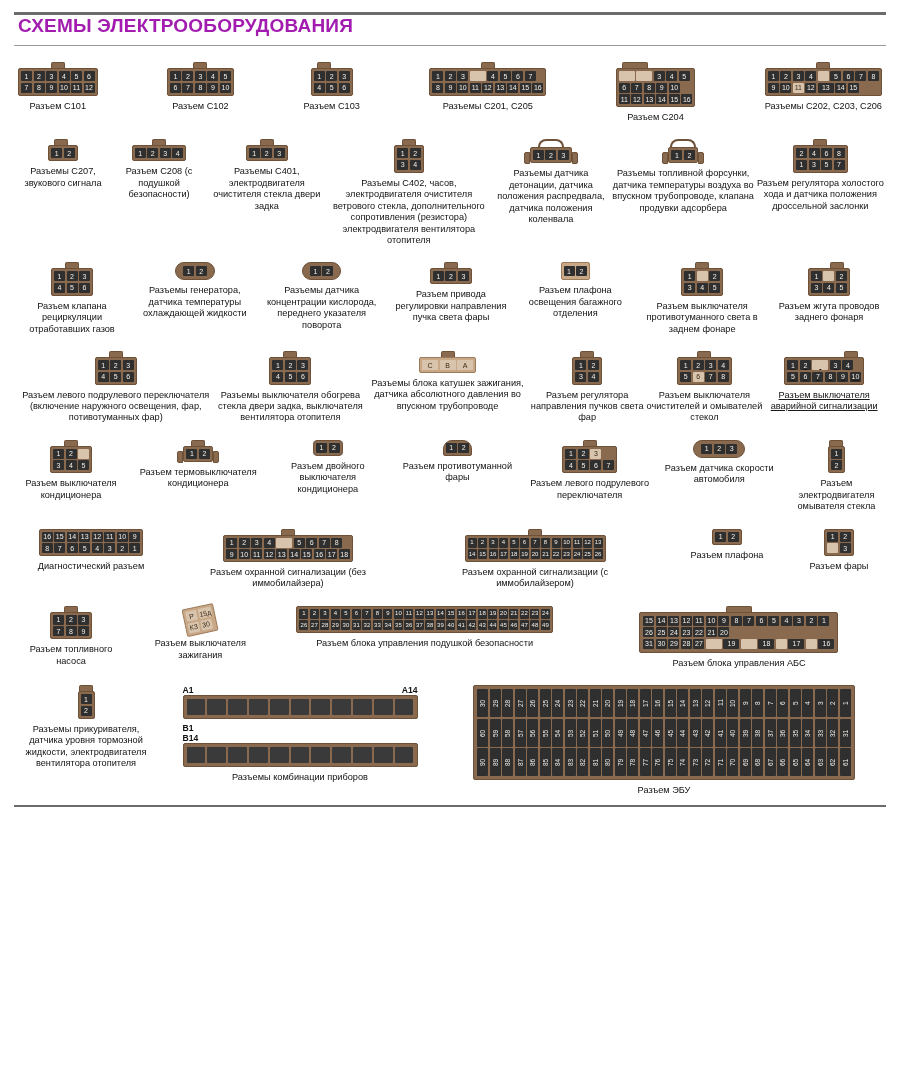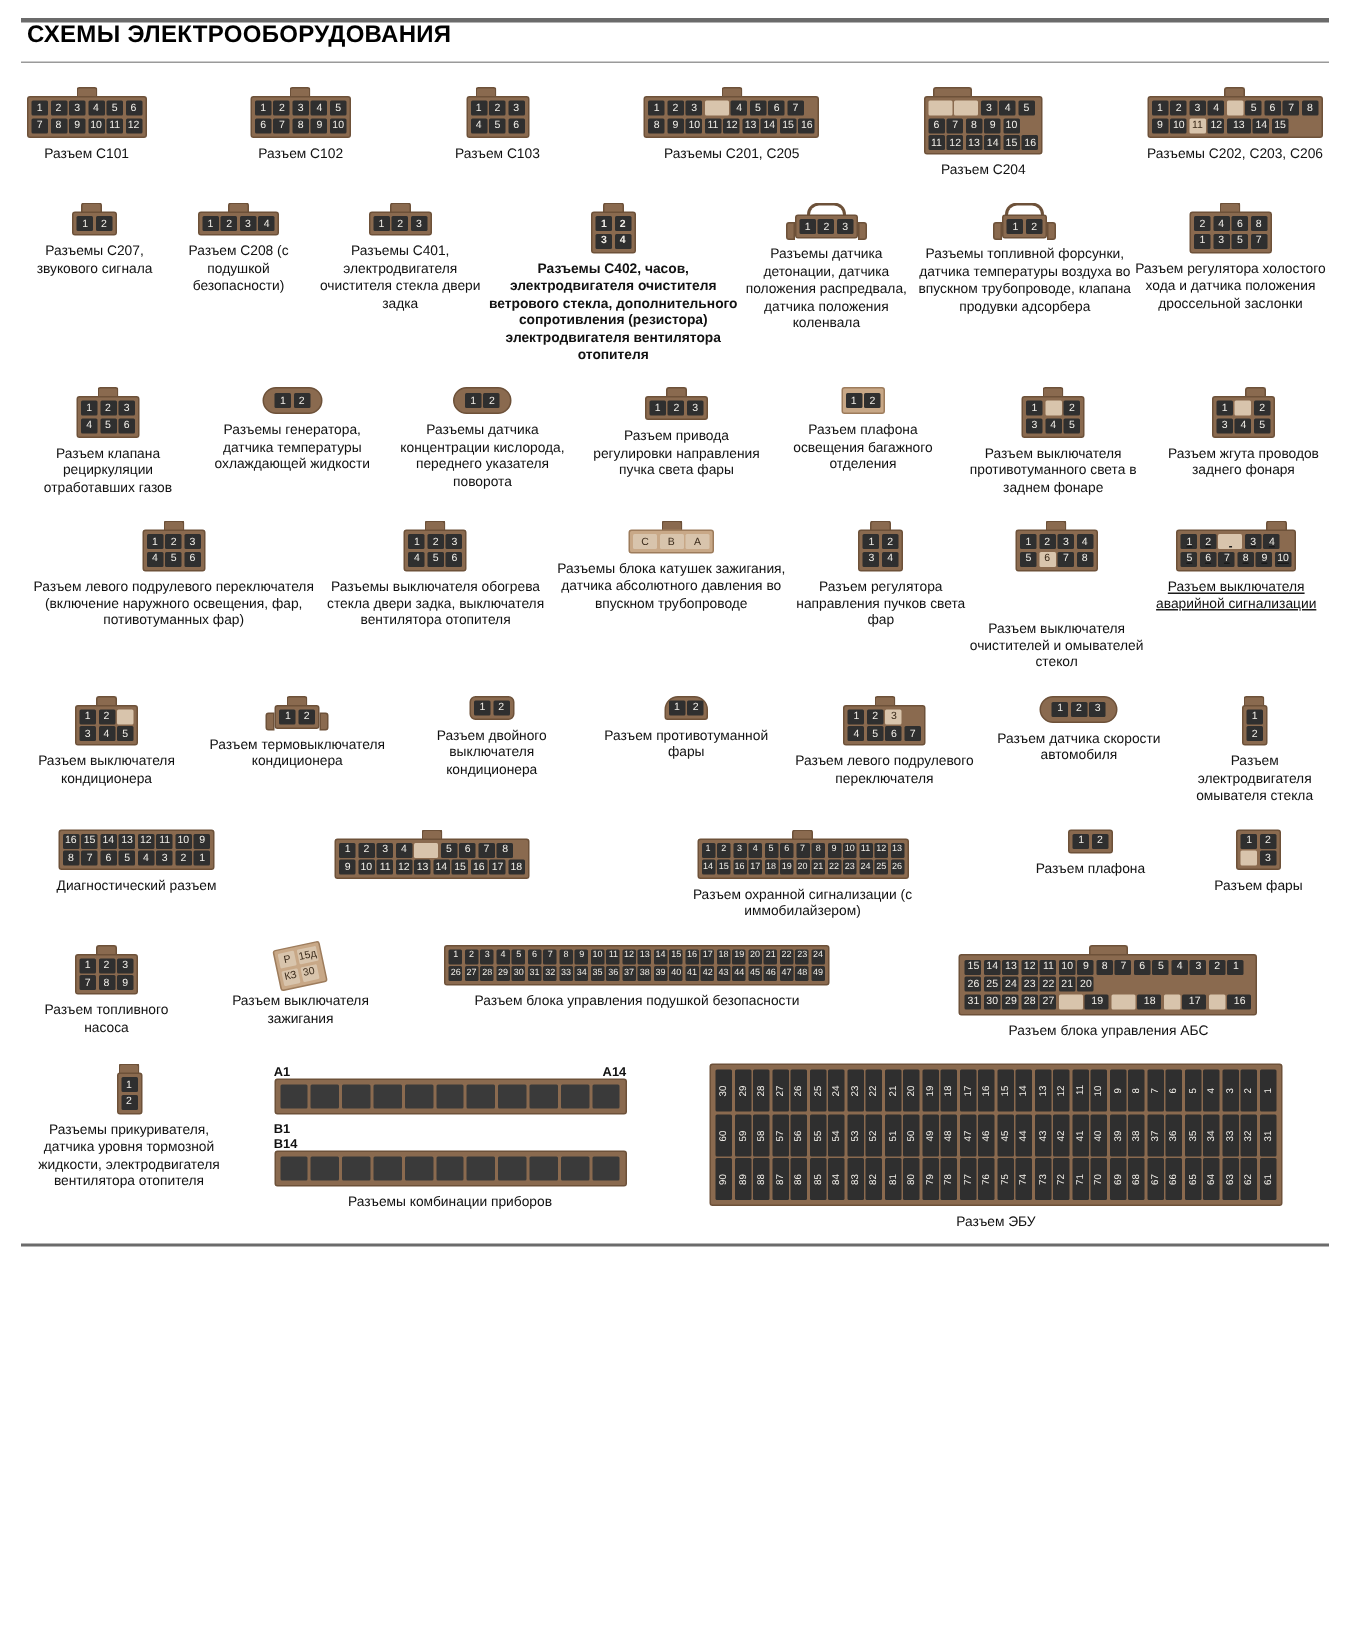--- a/index.html
+++ b/index.html
@@ -10,24 +10,24 @@
     background: #ffffff;
     font-family: "Liberation Sans", sans-serif;
     color: #1a1a1a;
     position: relative;
   }
   .page { width: 900px; position: relative; padding: 0 14px 10px 14px; }
 
   
   .header-wrap { padding-top: 12px; }
   .page-title {
-    font-size: 16px;
+    font-size: 19px;
     font-weight: bold;
     letter-spacing: 0.2px;
-    color: #000000;
+    color: #a21caf;
     padding: 0 0 6px 4px;
   }
   .title-rule { height: 3px; background: #6b6b6b; width: 100%; }
   .title-rule.thin { height: 1px; background:#9a9a9a; margin-top:2px; }
 
   
   .row { display: flex; width: 100%; align-items: flex-start; justify-content: space-between; }
   .cell { display: flex; flex-direction: column; align-items: center; }
   .cap {
     font-size: 9.2px;
@@ -330,21 +330,21 @@
                 <span class="pin">1</span>
                 <span class="pin">2</span>
                 <span class="pin">3</span>
               </div>
             </div>
       </div>
         </div>
       <div class="cap">Разъемы C401, электродвигателя очистителя стекла двери задка</div>
     </div>
 
-    <div class="cell" style="width:170px;font-weight:bold;">
+    <div class="cell" style="width:170px;">
       <div class="art">
           <div class="stack">
         <div class="tab"></div>
         <div class="conn">
           <div class="pinrow">
                 <span class="pin">1</span>
                 <span class="pin">2</span>
               </div>
           <div class="pinrow">
                 <span class="pin">3</span>
@@ -609,21 +609,21 @@
           <div class="pinrow">
                 <span class="pin">3</span>
                 <span class="pin">4</span>
               </div>
         </div>
       </div>
         </div>
       <div class="cap">Разъем регулятора направления пучков света фар</div>
     </div>
 
-    <div class="cell" style="width:120px;gap:28px;">
+    <div class="cell" style="width:120px;">
       <div class="art">
           <div class="stack">
         <div class="tab"></div>
         <div class="conn">
           <div class="pinrow">
                 <span class="pin">1</span>
                 <span class="pin">2</span>
                 <span class="pin">3</span>
                 <span class="pin">4</span>
               </div>
@@ -843,20 +843,21 @@
                 <span class="pin">13</span>
                 <span class="pin">14</span>
                 <span class="pin">15</span>
                 <span class="pin">16</span>
                 <span class="pin">17</span>
                 <span class="pin">18</span>
               </div>
         </div>
       </div>
         </div>
+      <div class="cap wide">Разъем охранной сигнализации (без иммобилайзера)</div>
     </div>
 
     <div class="cell" style="width:250px;">
       <div class="art">
           <div class="stack">
         <div class="tab"></div>
         <div class="conn">
           <div class="pinrow">
                 <span class="pin sm">1</span>
                 <span class="pin sm">2</span>

